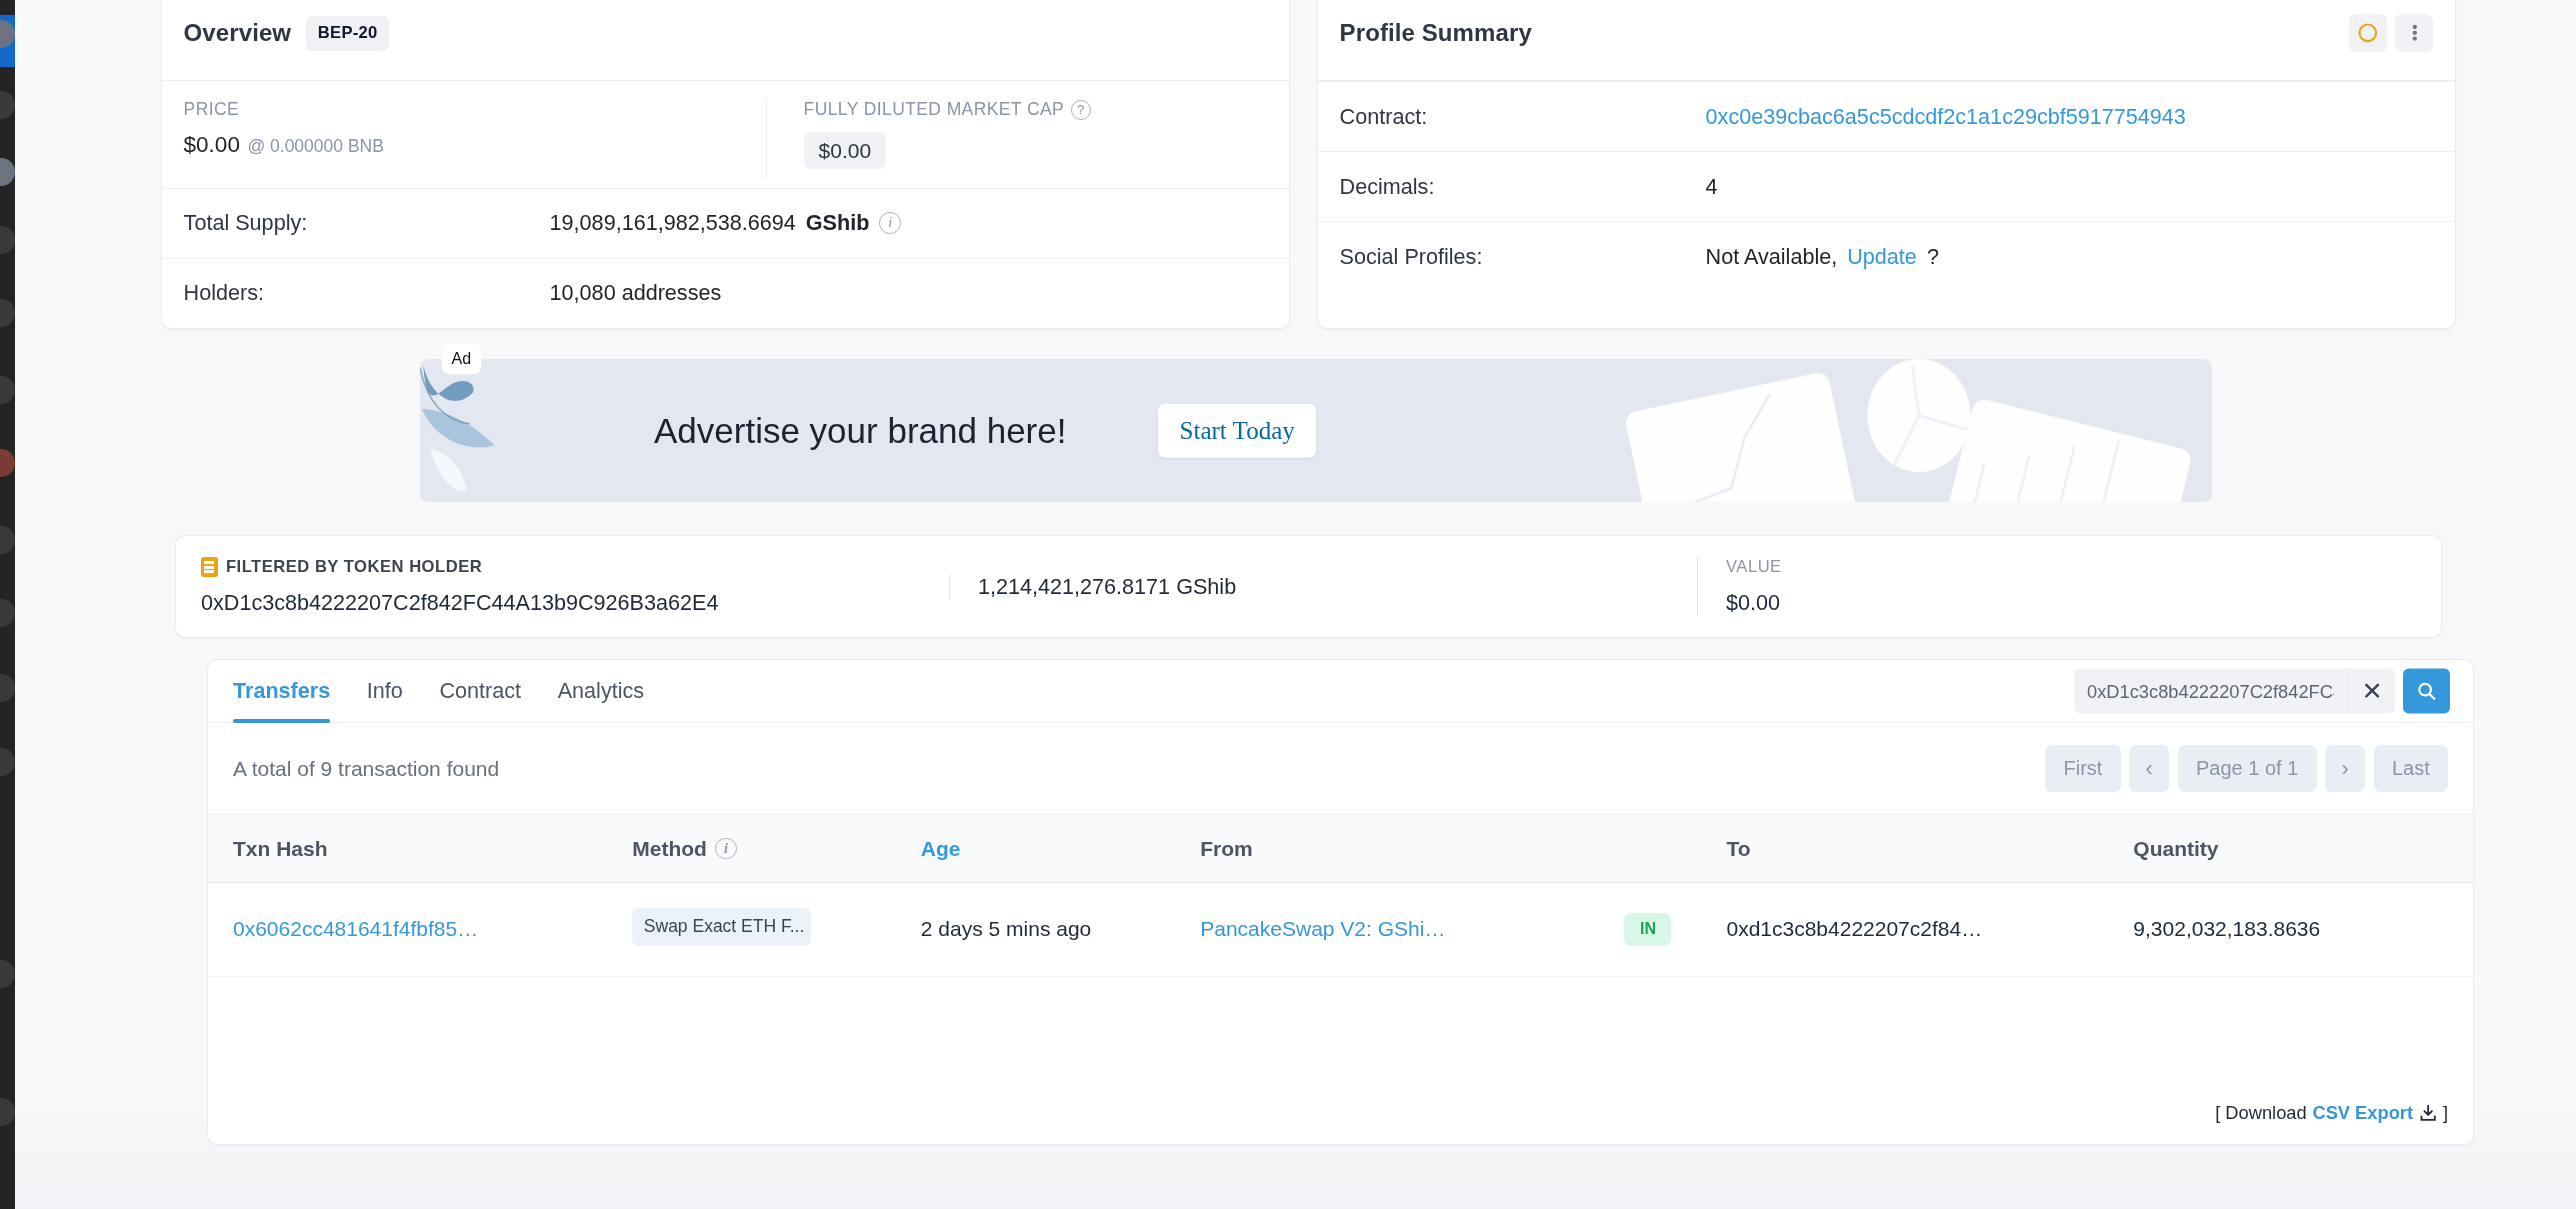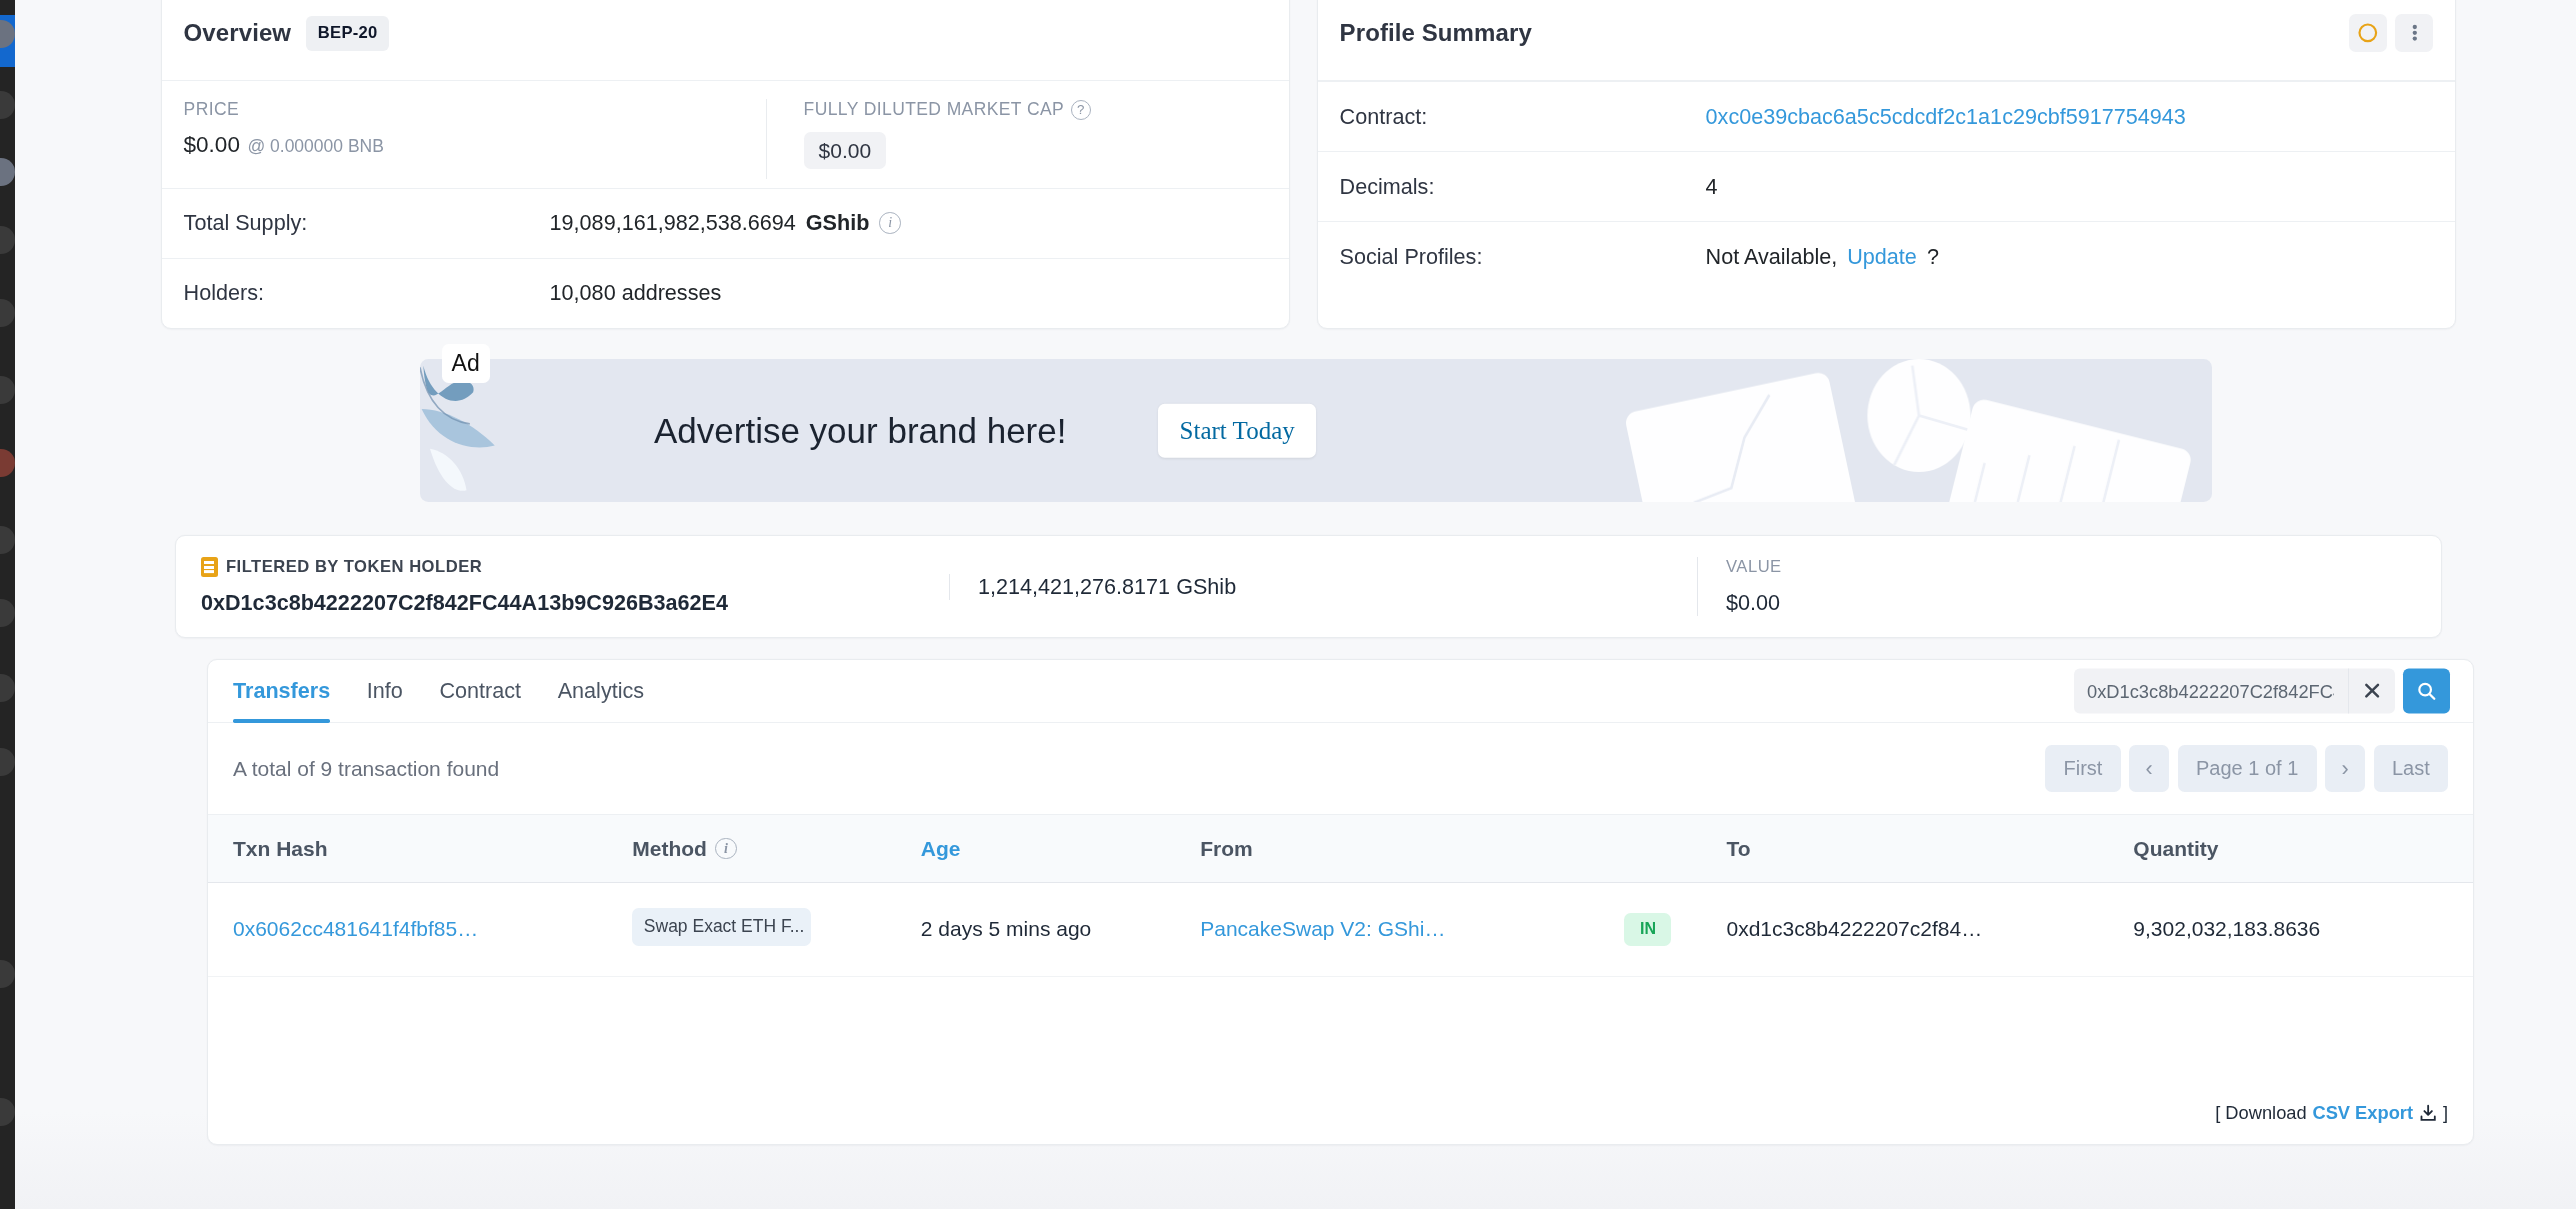--- a/index.html
+++ b/index.html
@@ -204,21 +204,21 @@
     background: #e3e7f0;
     border-radius: 8.3px;
     overflow: hidden;
   }
   #ad-label {
     position: absolute;
     left: 21.6px; top: -15px;
     background: #ffffff;
     border-radius: 6.7px;
     padding: 5.8px 10px;
-    font-size: 23px;
+    font-size: 16px;
     color: #111;
     z-index: 3;
     text-align: right;
   }
   #ad-text {
     position: absolute;
     left: 234px; top: 50%;
     transform: translateY(-50%);
     font-size: 35px;
     color: #1b2330;
@@ -569,21 +569,21 @@
     </div>
     <div id="ad-label">Ad</div>
   </div>
 
   <div id="filter-card" class="card">
     <div class="filter-col c1">
       <div class="filter-label strong">
         <span class="funnel-chip"></span>
         <span>FILTERED BY TOKEN HOLDER</span>
       </div>
-      <a href="#" class="link filter-value" style="font-weight:bold;">0xD1c3c8b4222207C2f842FC44A13b9C926B3a62E4</a>
+      <a href="#" class="link filter-value" style="font-weight:normal;">0xD1c3c8b4222207C2f842FC44A13b9C926B3a62E4</a>
     </div>
     <div class="filter-col c2">
       <div class="filter-value">1,214,421,276.8171 GShib</div>
     </div>
     <div class="filter-col c3">
       <div class="filter-label">VALUE</div>
       <div class="filter-value">$0.00</div>
     </div>
   </div>
 

